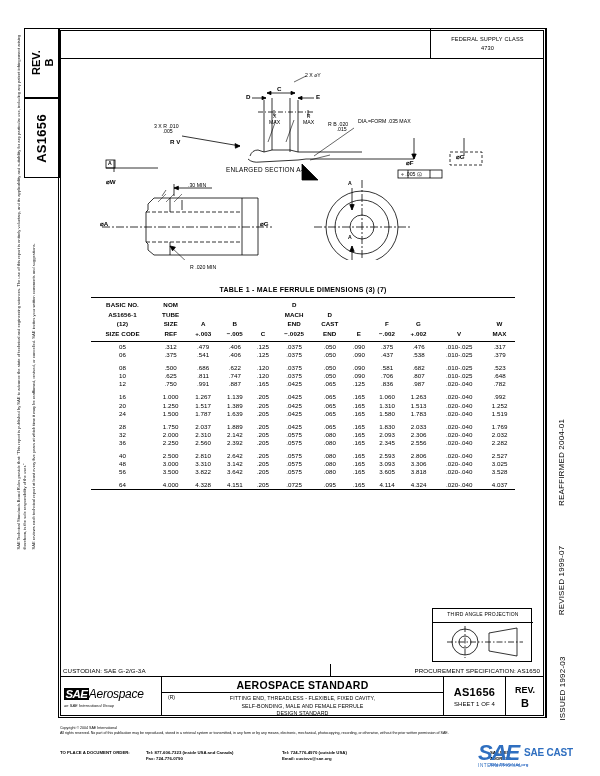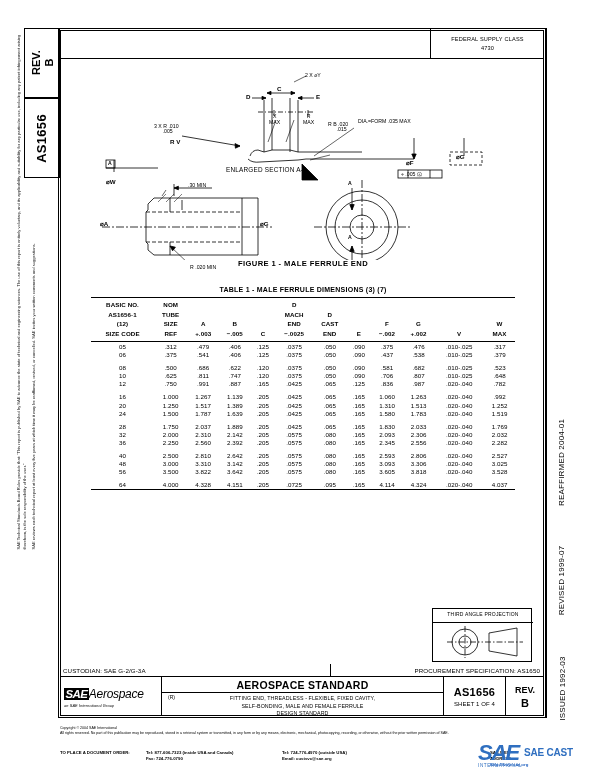--- a/index.html
+++ b/index.html
@@ -277,21 +277,20 @@
     <div class="lbl" style="left:339px;top:111px;">⌖ .005 Ⓐ</div>
     <div class="lbl" style="left:46px;top:100px;font-weight:bold;">A</div>
     <div class="lblb" style="left:44px;top:118px;">⌀W</div>
     <div class="lblb" style="left:38px;top:160px;">⌀A</div>
     <div class="lblb" style="left:198px;top:160px;">⌀G</div>
     <div class="lbl" style="left:126px;top:122px;">.30 MIN</div>
     <div class="lbl" style="left:128px;top:204px;">R .020 MIN</div>
     <div class="lbl" style="left:286px;top:120px;font-weight:bold;">A</div>
     <div class="lbl" style="left:286px;top:174px;font-weight:bold;">A</div>
 
-    <div id="fig-caption">FIGURE 1 - MALE FERRULE END</div>
   </div>
 
   <div id="table-wrap">
     <div id="table-title">TABLE 1 - MALE FERRULE DIMENSIONS (3) (7)</div>
     <table>
       <thead>
         <tr class="rule-top">
             <td colspan="12"></td>
           </tr>
         <tr>

